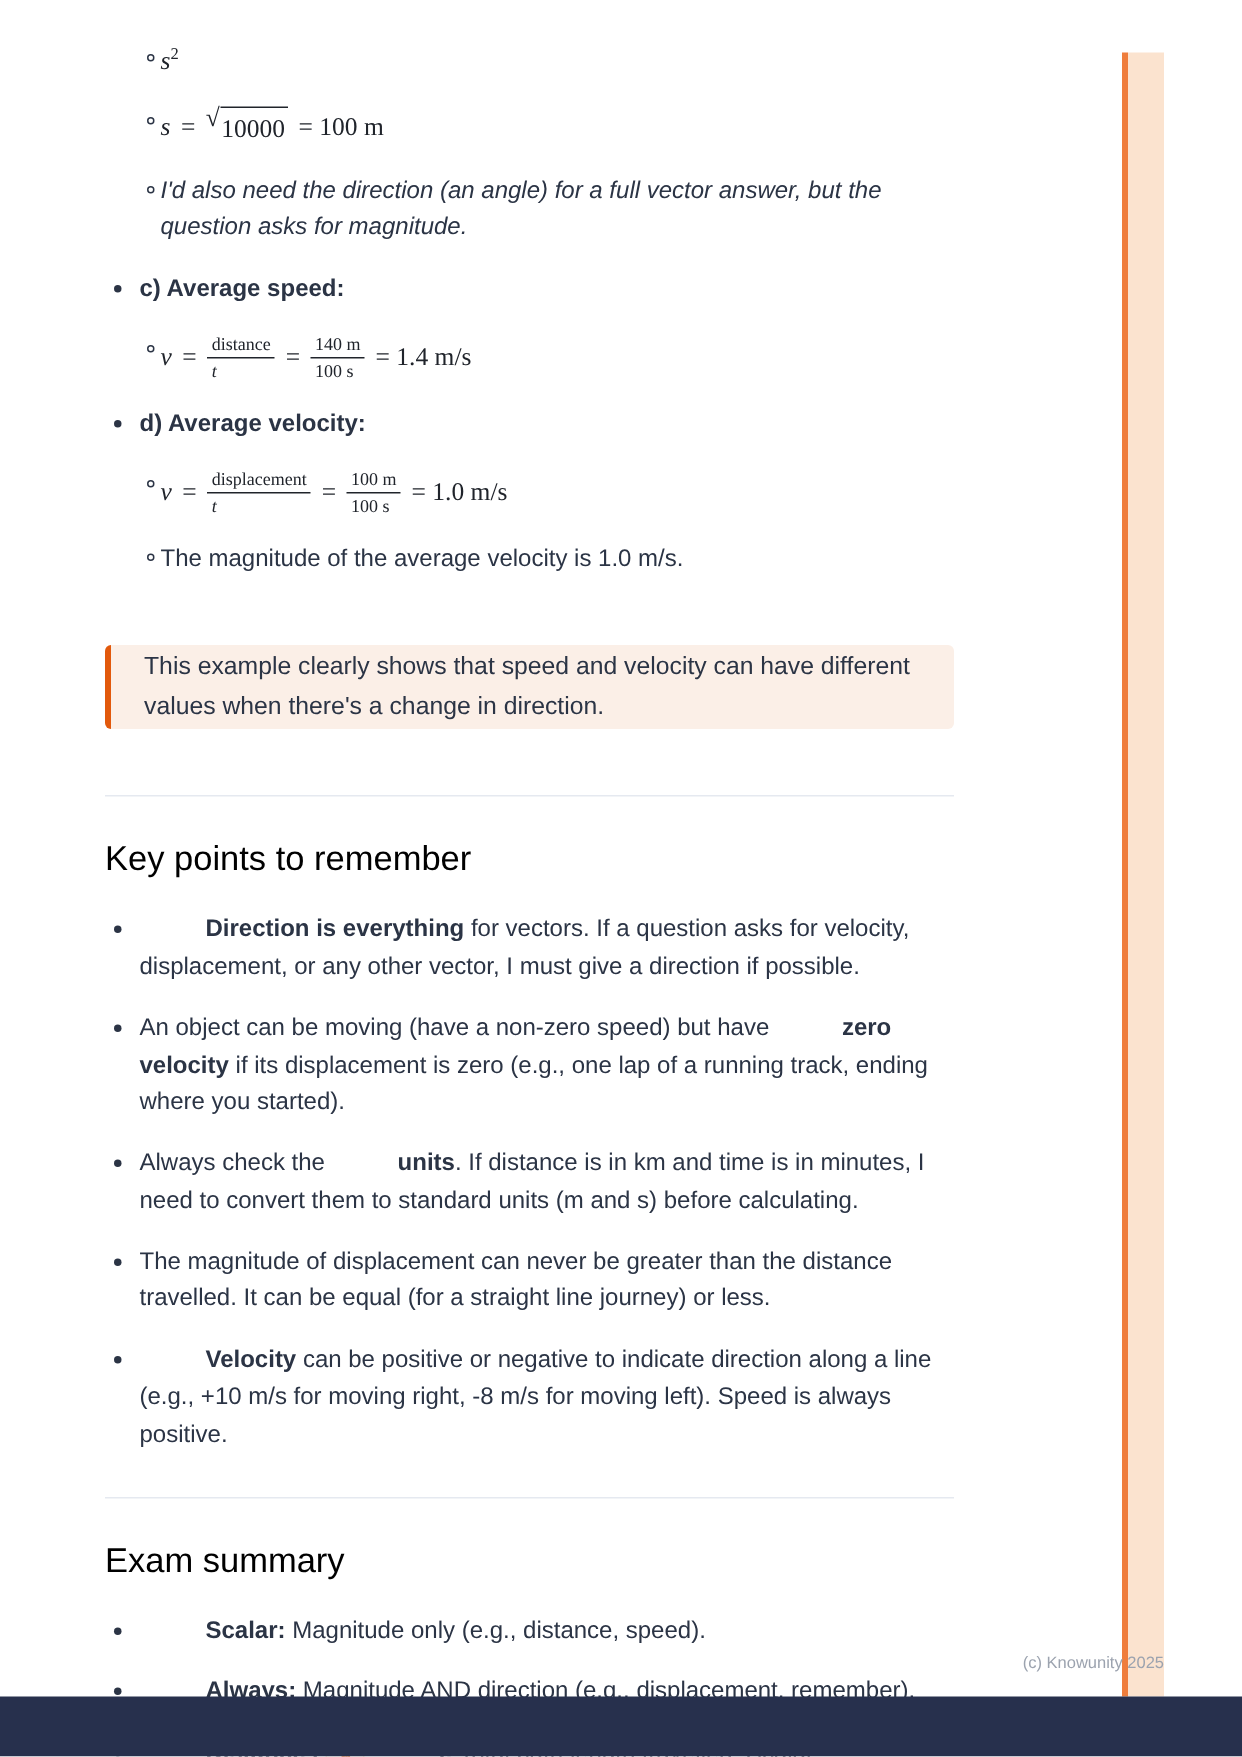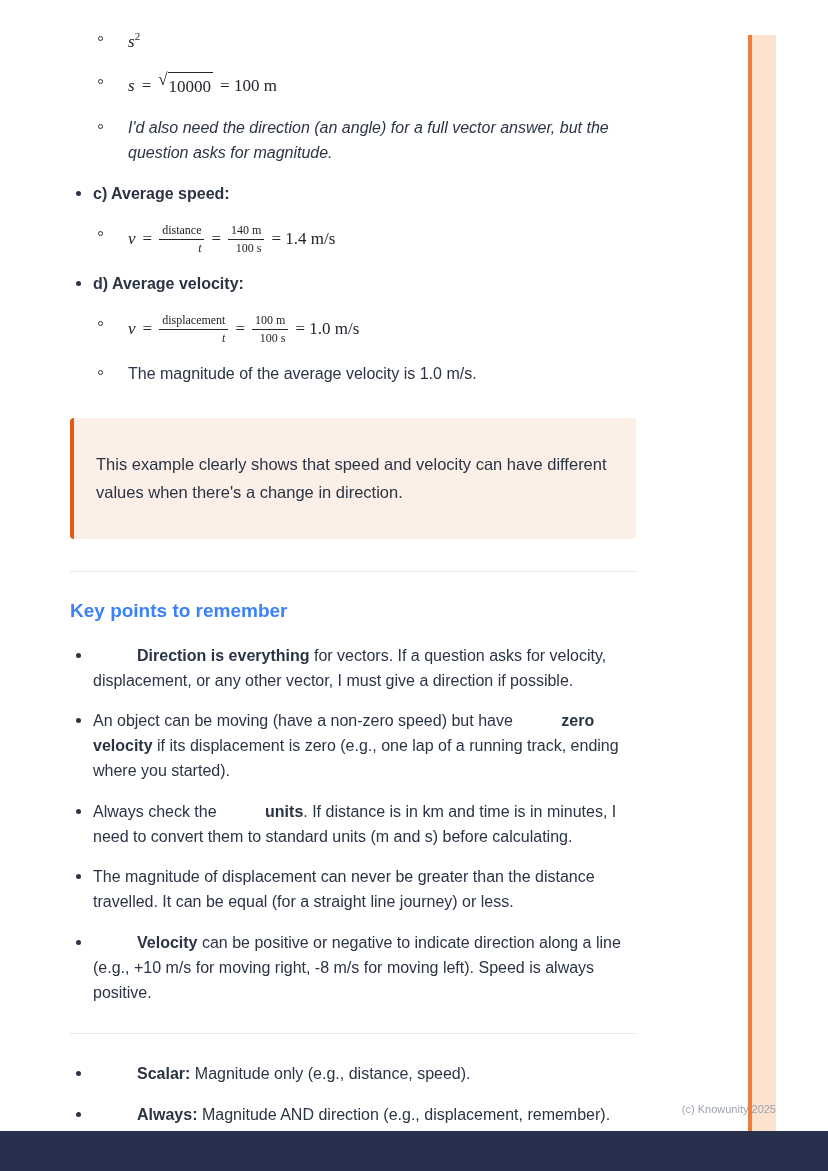--- a/index.html
+++ b/index.html
@@ -13,53 +13,53 @@
     color:#2B3445;
   }
   .content {
     position:absolute;
     left:70px; top:28px;
     width:566px;
   }
   
   .mli { display:flex; gap:12px; margin-bottom:16px; font-size:16px; line-height:1.55; }
   .mli .dot { width:5px; height:5px; border-radius:50%; background:#2B3445; margin-top:9px; margin-left:6px; flex-shrink:0; }
-  .sli { display:flex; gap:25px; margin-bottom:16px; margin-left:28px; font-size:16px; line-height:1.55; }
+  .sli { display:flex; gap:4px; margin-bottom:16px; margin-left:28px; font-size:16px; line-height:1.55; }
   .sli .circ { width:5px; height:5px; border-radius:50%; border:1.3px solid #2B3445; margin-top:8px; flex-shrink:0; }
   .btxt { flex:1; }
   .b { font-weight:700;margin-left:44px; }
   .italic-note { font-style:italic; }
   .part-label { font-weight:700; }
   
   .math { font-family:"Liberation Serif", serif; font-size:17px; color:#20242B; display:flex; align-items:center; gap:7px; flex-wrap:wrap; }
   .mvar { font-style:italic; }
   .math sup { font-size:11px; font-style:normal; }
-  .frac { display:inline-flex; flex-direction:column; align-items:flex-end; font-size:12px; line-height:1.25; }
+  .frac { display:inline-flex; flex-direction:column; align-items:flex-start; font-size:12px; line-height:1.25; }
   .frac .num { border-bottom:1px solid #20242B; padding:0 3px 1px; }
   .frac .den { padding:1px 3px 0; }
   .den-it { font-style:italic; }
   .sqrt { display:inline-flex; align-items:flex-start; }
   .sqrt .sign { line-height:1.1; }
   .sqrt .rad { border-top:1.3px solid #20242B; padding:1px 2px 0 1px; margin-top:1px; }
   
   .callout {
-    margin:32px 0;
+    margin:44px 0;
     background:#FBEFE7;
     border-left:4px solid #E2590C;
     border-radius:4px;
-    padding:33px 22px;
+    padding:1px 22px;
     font-size:16.5px;
     line-height:1.65;
     color:#2B3445;
   }
   
   .divider { border:none; border-top:1px solid #E5E9F0; margin:28px 0; }
   .section-heading {
-    font-size:19px; font-weight:700;
-    color:#3b82f6;
+    font-size:23px; font-weight:400;
+    color:#000000;
     margin:26px 0 22px;
   }
   
   .badge {
     display:inline-block;
     font-family:"Liberation Mono", monospace;
     font-size:13px; font-weight:700;
     color:#E2590C;
     background:#FDF4EA;
     border:1px solid #F5D9BC;
@@ -181,20 +181,21 @@
     <span class="btxt"><span>The magnitude of displacement can never be greater than the distance travelled. It can be equal (for a straight line journey) or less.</span><span class="b"></span><span></span></span>
   </div>
 
   <div class="mli">
     <span class="dot"></span>
     <span class="btxt"><span></span><span class="b">Velocity</span><span> can be positive or negative to indicate direction along a line (e.g., +10 m/s for moving right, -8 m/s for moving left). Speed is always positive.</span></span>
   </div>
 
   <hr class="divider">
 
+  <h2 class="section-heading">Exam summary</h2>
 
   <div class="mli">
     <span class="dot"></span>
     <span class="btxt"><span class="b">Scalar:</span><span> Magnitude only (e.g., distance, speed).</span></span>
   </div>
 
   <div class="mli">
     <span class="dot"></span>
     <span class="btxt"><span class="b">Always:</span><span> Magnitude AND direction (e.g., displacement, remember).</span></span>
   </div>

